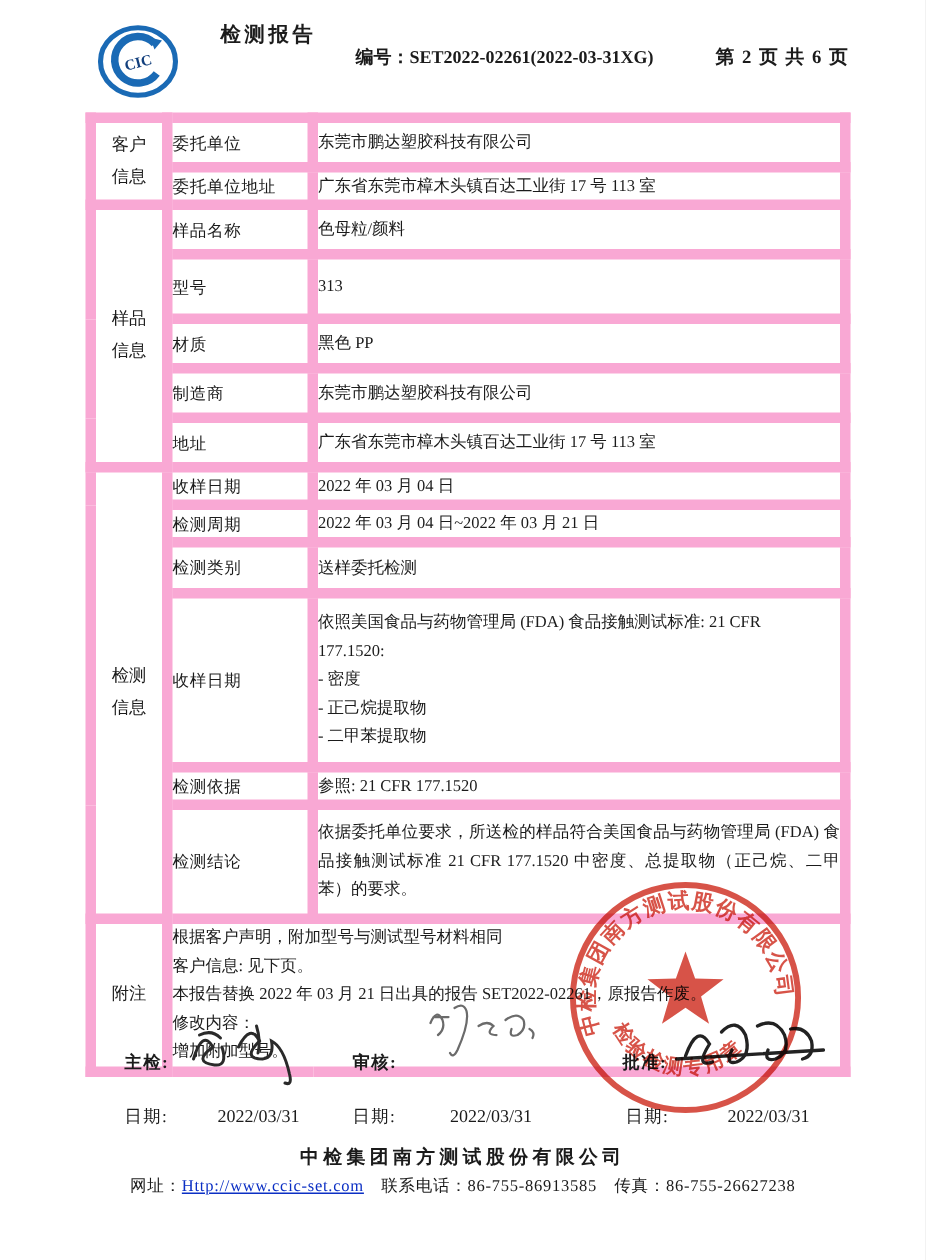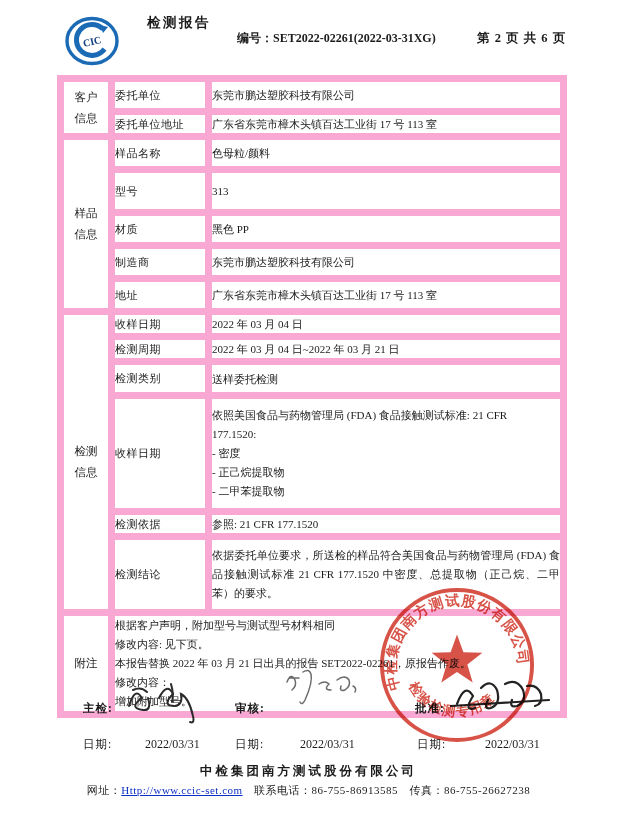--- a/index.html
+++ b/index.html
@@ -127,21 +127,21 @@
       </tr>
       <tr>
         <td class="lbl">检测结论</td>
         <td class="val just">依据委托单位要求，所送检的样品符合美国食品与药物管理局 (FDA) 食品接触测试标准 21 CFR 177.1520 中密度、总提取物（正己烷、二甲苯）的要求。</td>
       </tr>
 
       <tr class="sectop">
         <td class="sec"><span class="secname">附注</span></td>
         <td class="notes" colspan="2">
           <div>根据客户声明，附加型号与测试型号材料相同</div>
-          <div>修改内容: 见下页。</div>
+          <div>客户信息: 见下页。</div>
           <div>本报告替换 2022 年 03 月 21 日出具的报告 SET2022-02261，原报告作废。</div>
           <div>修改内容：</div>
           <div>增加附加型号。</div>
         </td>
       </tr>
     </tbody>
   </table>
 
   <div class="sigzone">
     <span class="role" style="left:26px">主检:</span>

